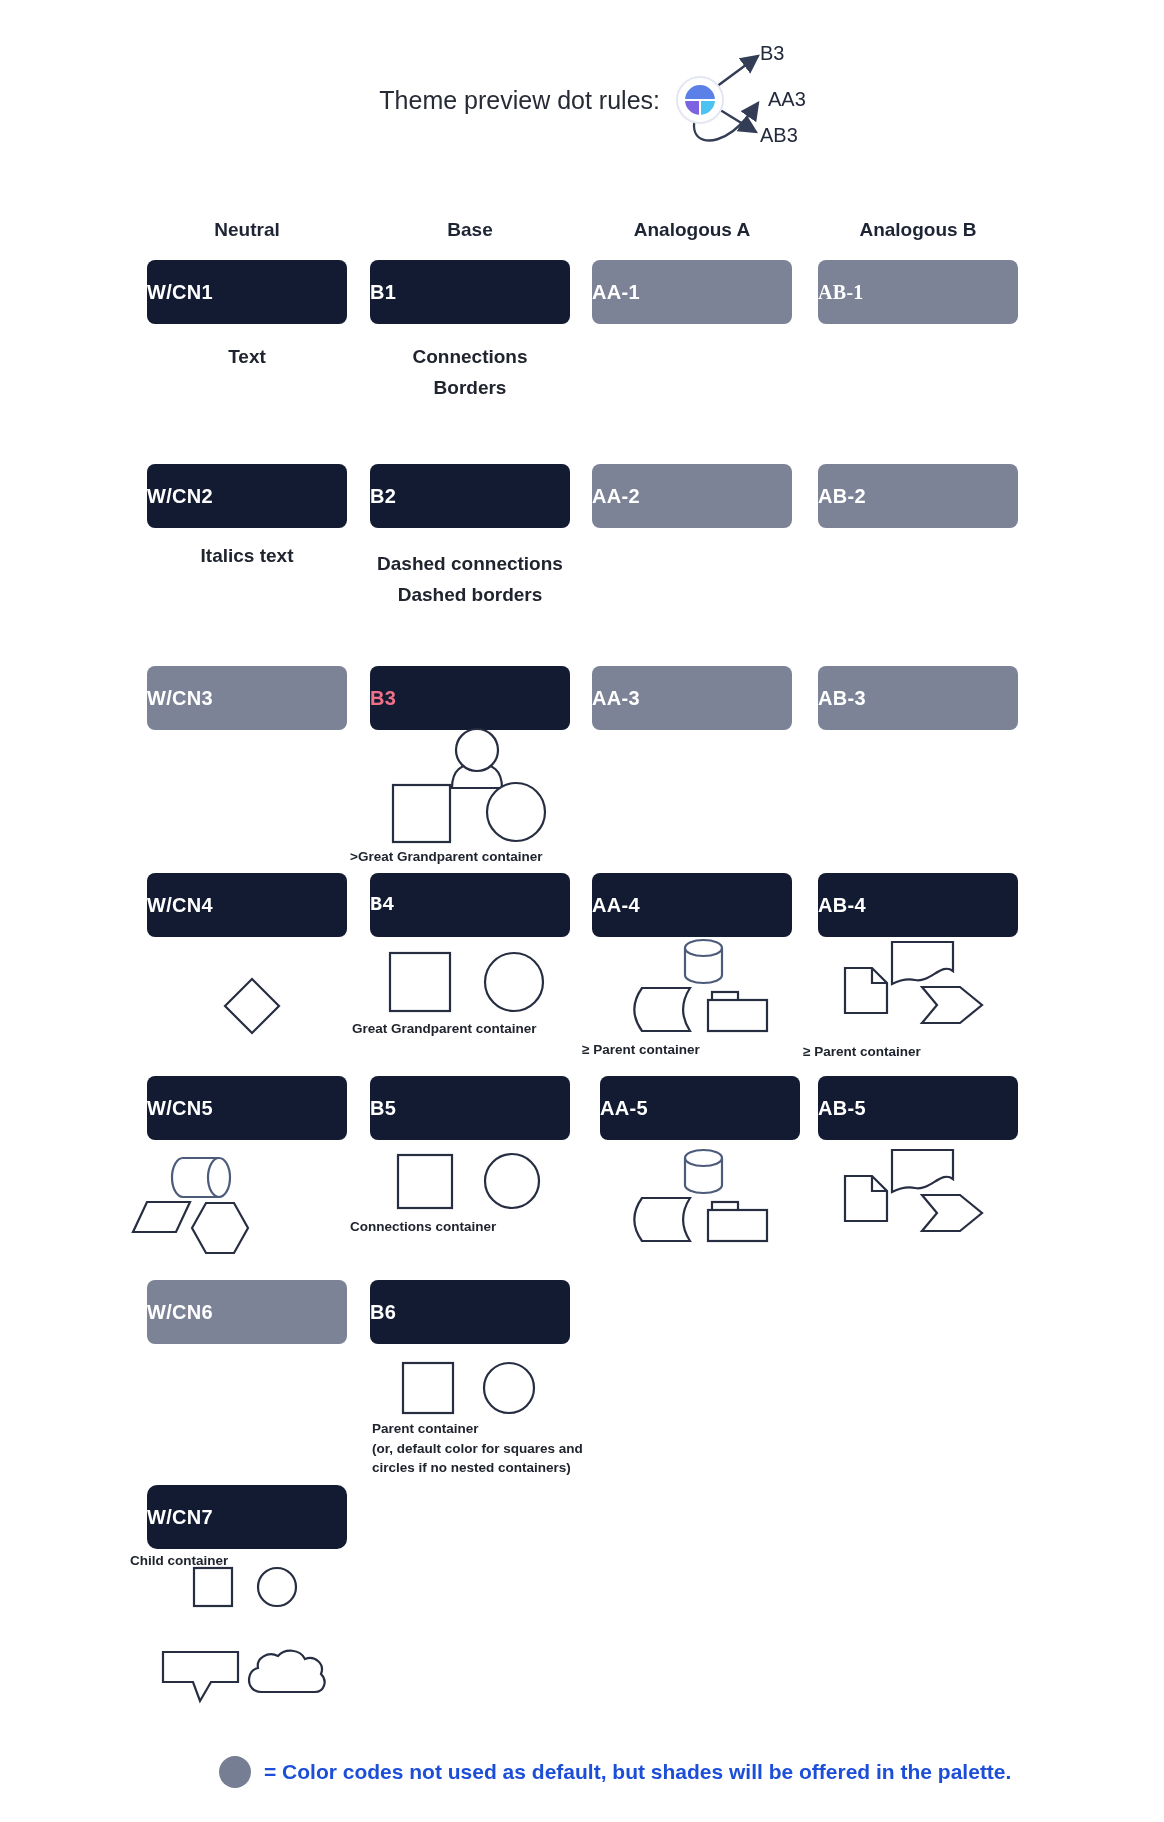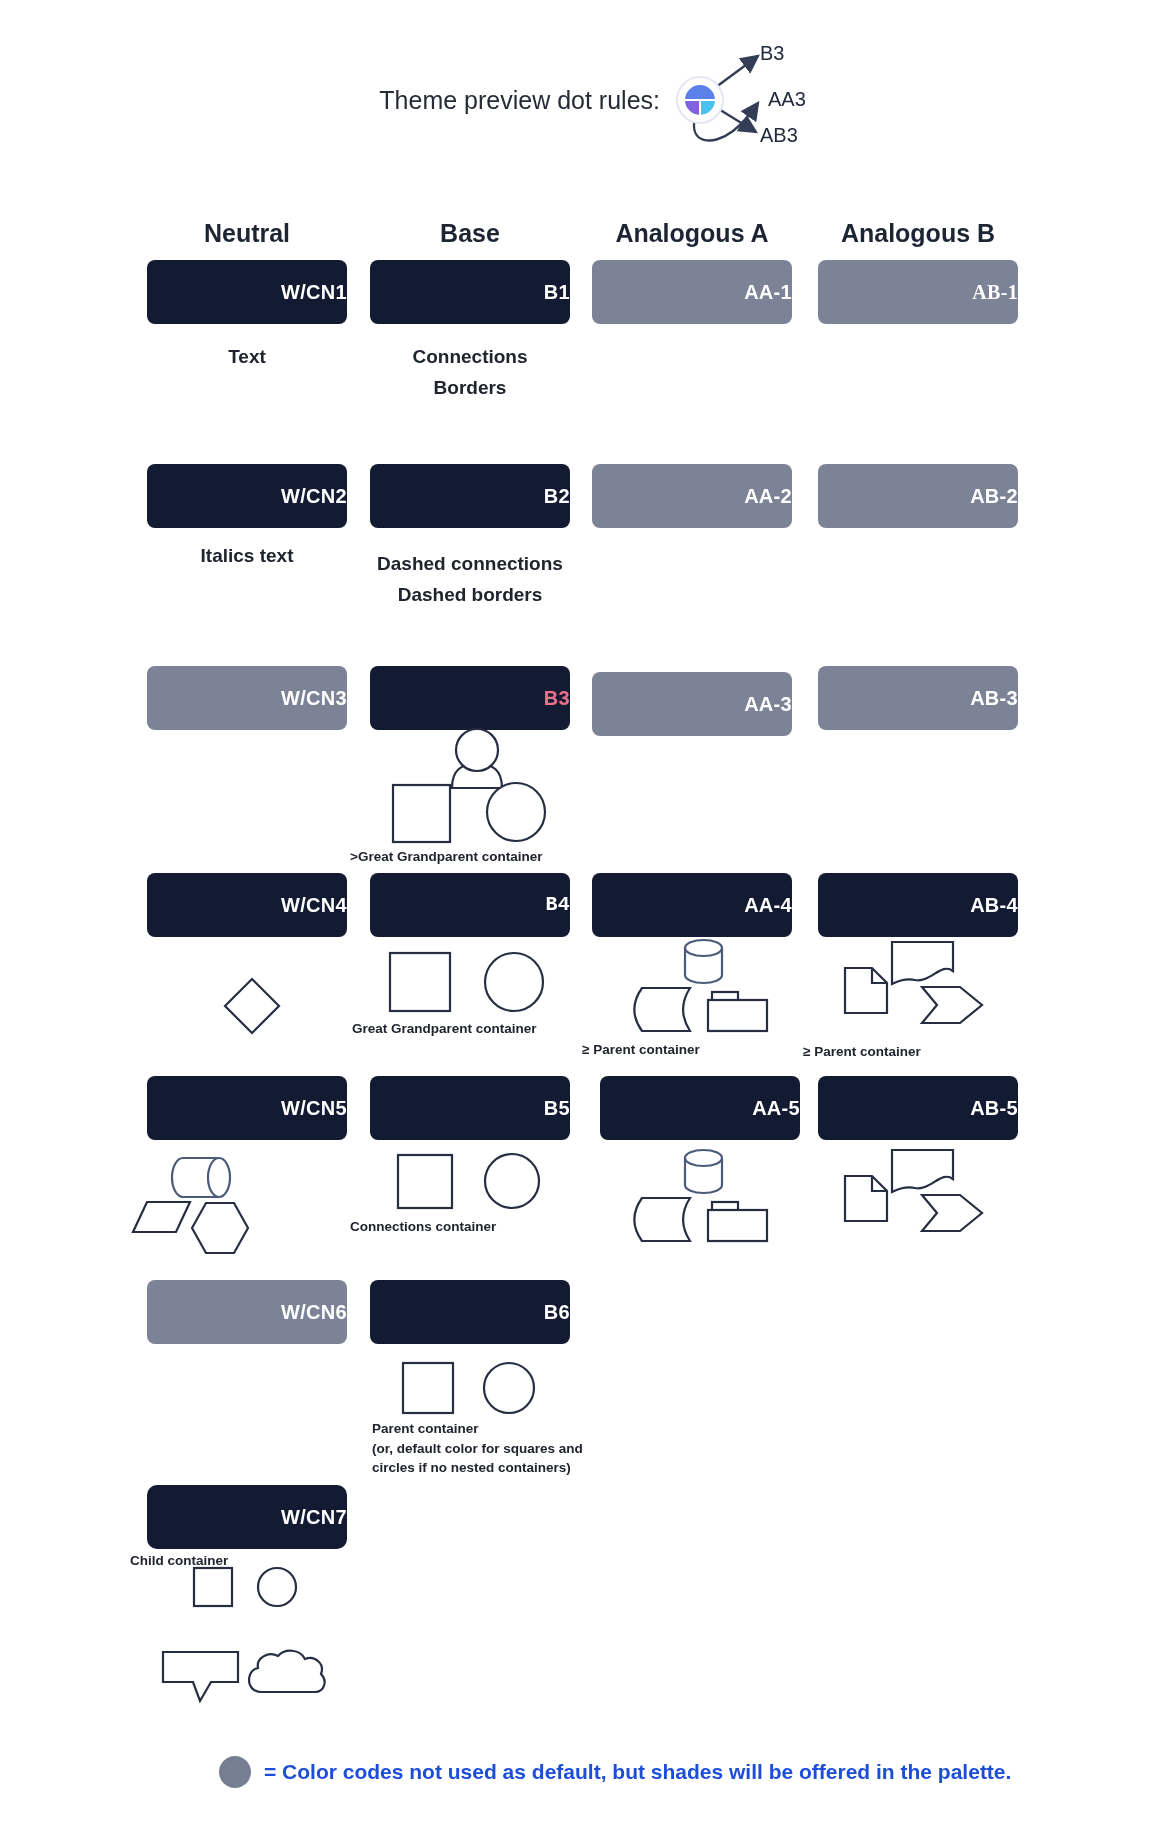--- a/index.html
+++ b/index.html
@@ -1,23 +1,23 @@
 <!DOCTYPE html>
 <html><head>
 <meta charset="utf-8">
 <style>
   html,body{margin:0;padding:0;background:#fff;}
   #stage{position:relative;width:1164px;height:1822px;background:#ffffff;overflow:hidden;
          font-family:"Liberation Sans","DejaVu Sans",sans-serif;color:#20263a;}
   .abs{position:absolute;}
   .title{font-size:25px;font-weight:400;color:#272b36;text-align:right;}
   .dotlabel{font-size:20px;font-weight:400;color:#232a3c;}
-  .hdr{width:224px;text-align:center;font-size:25px;font-weight:700;color:#1d2433;}
+  .hdr{width:224px;text-align:center;font-size:19px;font-weight:700;color:#1d2433;}
   .btn{width:200px;height:64px;border-radius:8px;}
-  .btn span{display:block;width:100%;line-height:64px;text-align:right;
+  .btn span{display:block;width:100%;line-height:64px;text-align:left;
             font-size:20px;font-weight:600;color:#ffffff;letter-spacing:.3px;}
   .ann{font-weight:700;font-size:19px;line-height:31px;color:#20242e;text-align:center;}
   .ann-sm{font-weight:700;font-size:13.5px;line-height:19.5px;color:#20242e;text-align:left;}
   .left{text-align:left;}
   .legend-text{font-size:21px;font-weight:700;color:#1d4ed8;line-height:30px;}
   .legend-dot{width:32px;height:32px;border-radius:50%;}
   svg{display:block;}
   .sd{stroke:#272e42;stroke-width:2.2;fill:none;}
   .sdf{stroke:#272e42;stroke-width:2.2;fill:#ffffff;}
   .sb{stroke:#4c5b7a;stroke-width:2.2;fill:none;}
@@ -90,21 +90,21 @@
     <div>Dashed connections</div>
     <div>Dashed borders</div>
   </div>
 
   <div class="abs btn" style="left: 147px; top: 666px; background: rgb(124, 131, 150);">
       <span>W/CN3</span>
     </div>
   <div class="abs btn" style="left: 370px; top: 666px; background: rgb(18, 27, 49);">
       <span style="color: rgb(240, 112, 138);">B3</span>
     </div>
-  <div class="abs btn" style="left: 592px; top: 666px; background: rgb(124, 131, 150); margin-top: 6px;">
+  <div class="abs btn" style="left: 592px; top: 666px; background: rgb(124, 131, 150);">
       <span>AA-3</span>
     </div>
   <div class="abs btn" style="left: 818px; top: 666px; background: rgb(124, 131, 150);">
       <span>AB-3</span>
     </div>
 
   <svg class="abs" style="left:370px;top:715px;" width="200" height="135" viewBox="0 0 200 135">
     <path class="sdf" d="M82,73 C82,55 91,49 107,49 C123,49 132,55 132,73 Z"></path>
     <circle class="sdf" cx="107" cy="35" r="21"></circle>
     <rect class="sdf" x="23" y="70" width="57" height="57"></rect>

